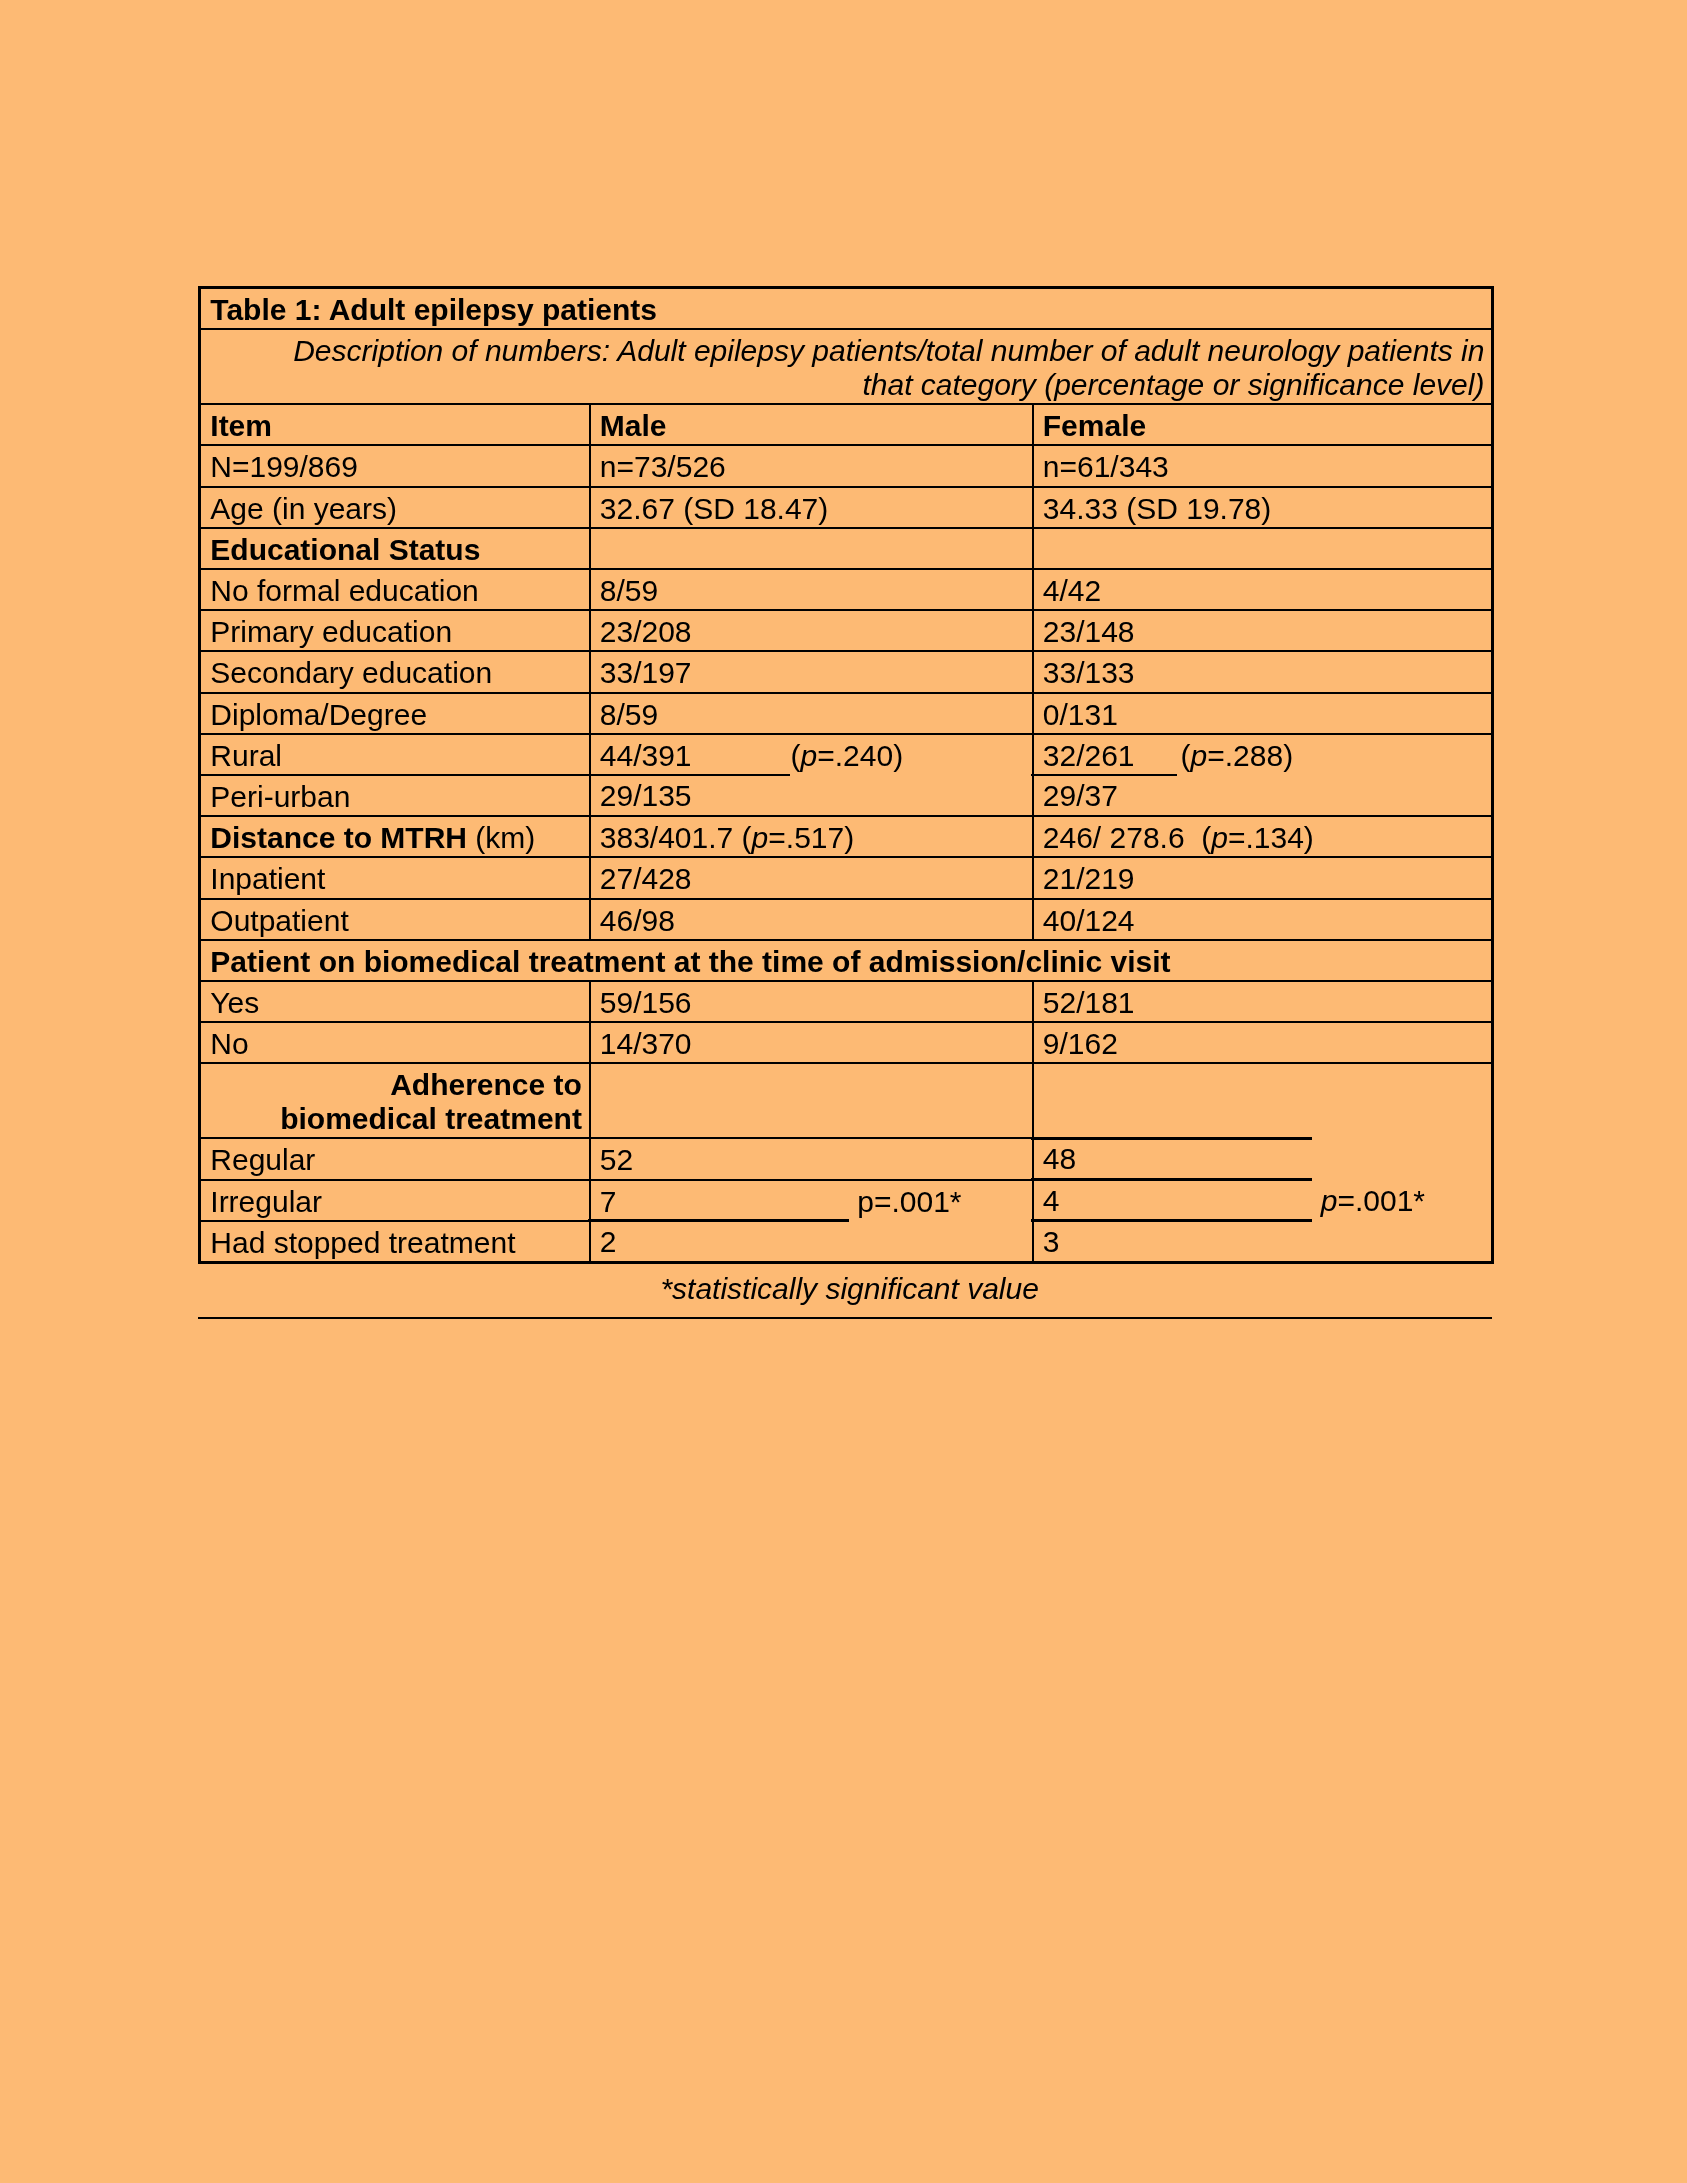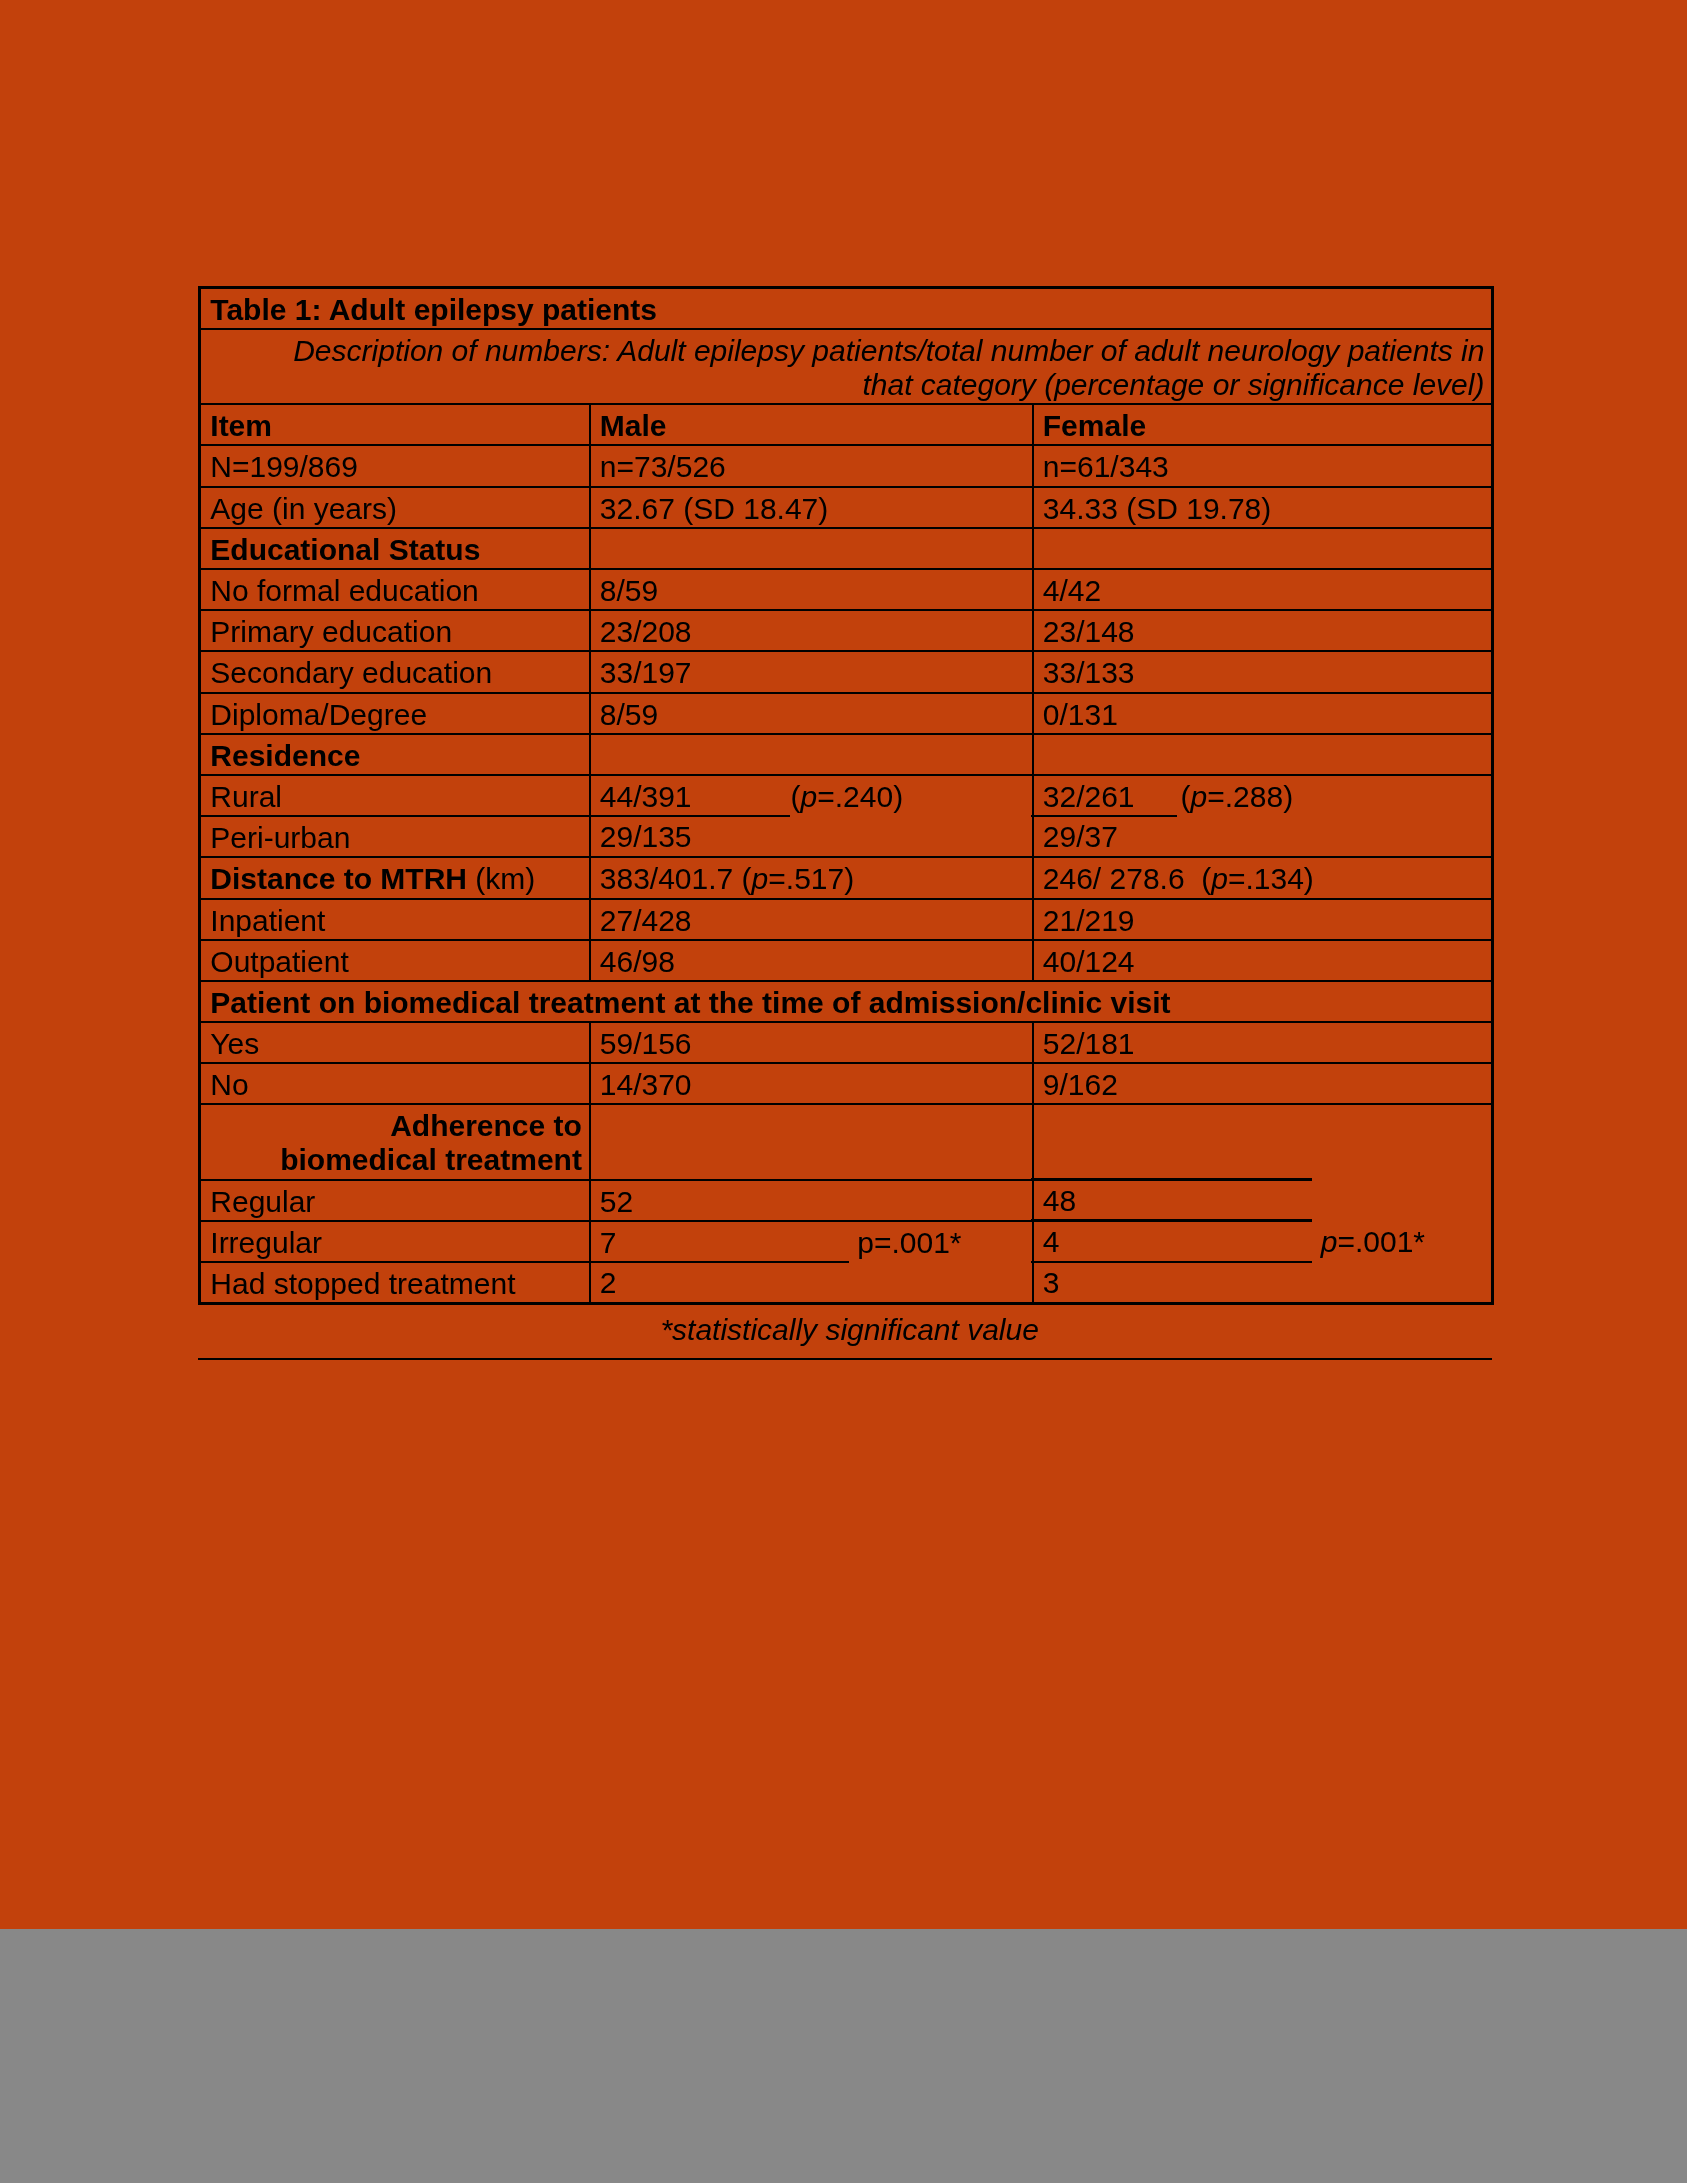--- a/index.html
+++ b/index.html
@@ -1,19 +1,19 @@
 <!DOCTYPE html>
 <html style="font-size:10.6px"><head>
 <meta charset="utf-8">
 <style>
   html,body{margin:0;padding:0;background:#888;}
   .page{
     position:relative;
-    width:1687px;height:1929px;
-    background:#c2410c;
+    width:1687px;height:2183px;
+    background:#fdba74;
     font-family:"Liberation Sans", sans-serif;
     color:#000000;
     overflow:hidden;
   }
   .tblock{position:absolute;left:198px;top:286px;width:1294px;}
   table.main{
     border-collapse:collapse;
     table-layout:fixed;
     width:1294px;
     border:3.3px solid #000;
@@ -114,25 +114,20 @@
         <td>33/197</td>
         <td>33/133</td>
       </tr>
 
       <tr class="h55">
         <td>Diploma/Degree</td>
         <td>8/59</td>
         <td>0/131</td>
       </tr>
 
-      <tr class="h55">
-        <td class="b">Residence</td>
-        <td></td>
-        <td></td>
-      </tr>
 
       <tr class="h56">
         <td>Rural</td>
         <td class="rel nbb">
           <span>44/391</span><span class="ml150"><span>(</span><span class="it">p</span><span>=.240)</span></span>
           <div class="pl w306"></div>
         </td>
         <td class="rel nbb">
           <span>32/261</span><span class="ml70"><span>(</span><span class="it">p</span><span>=.288)</span></span>
           <div class="pl w221"></div>

